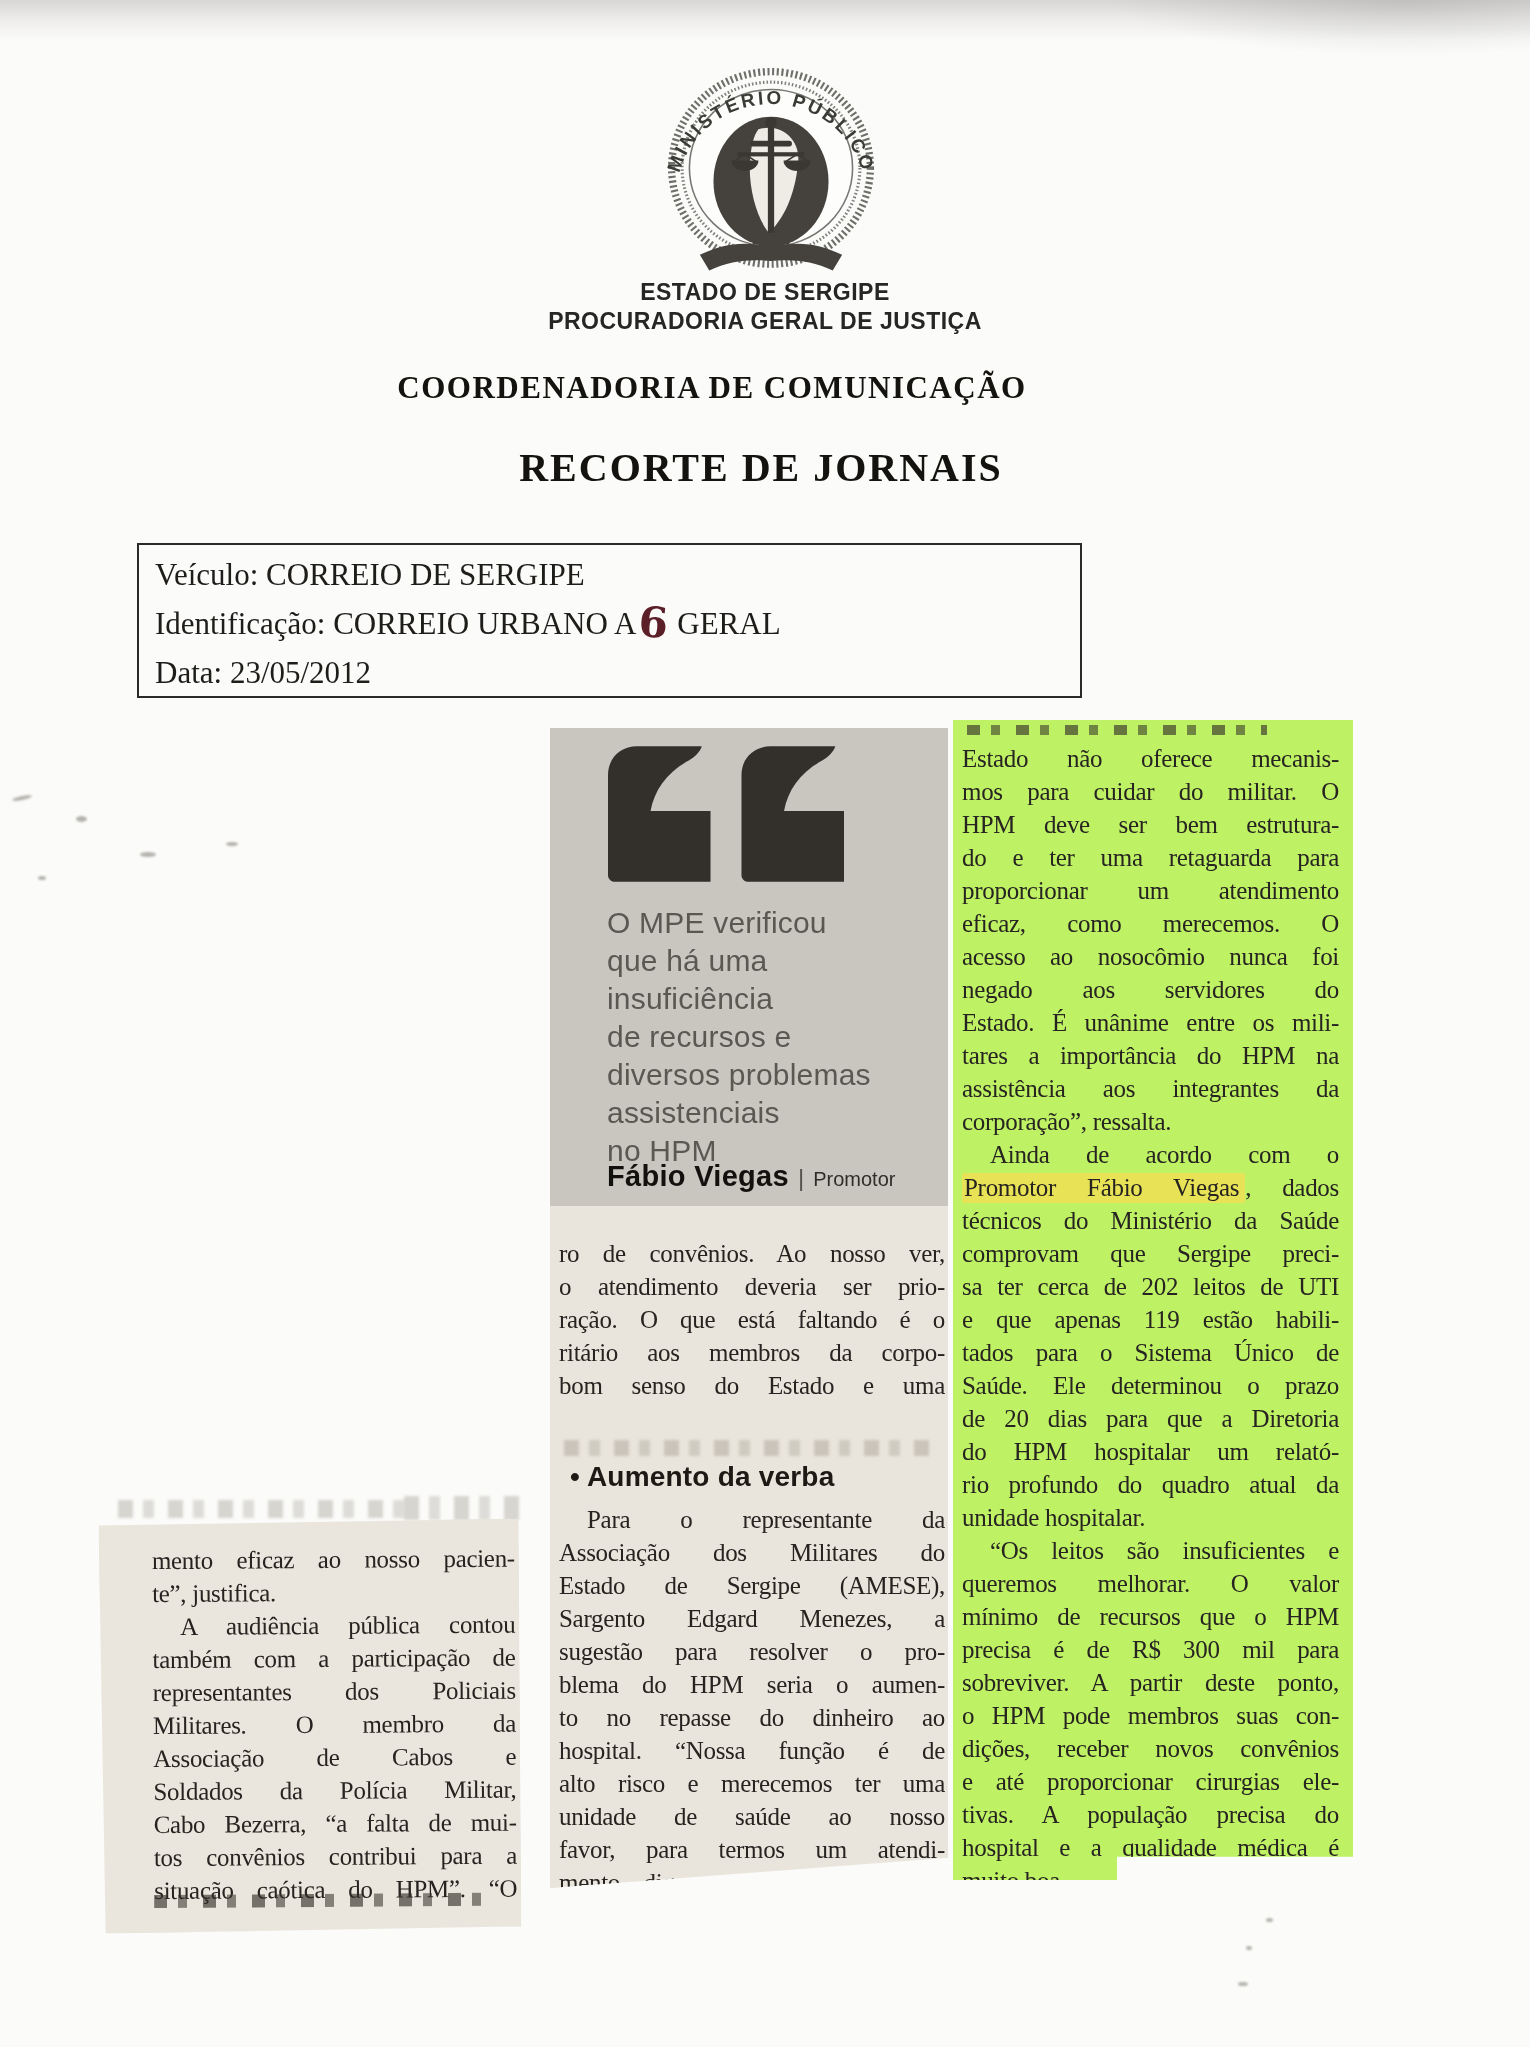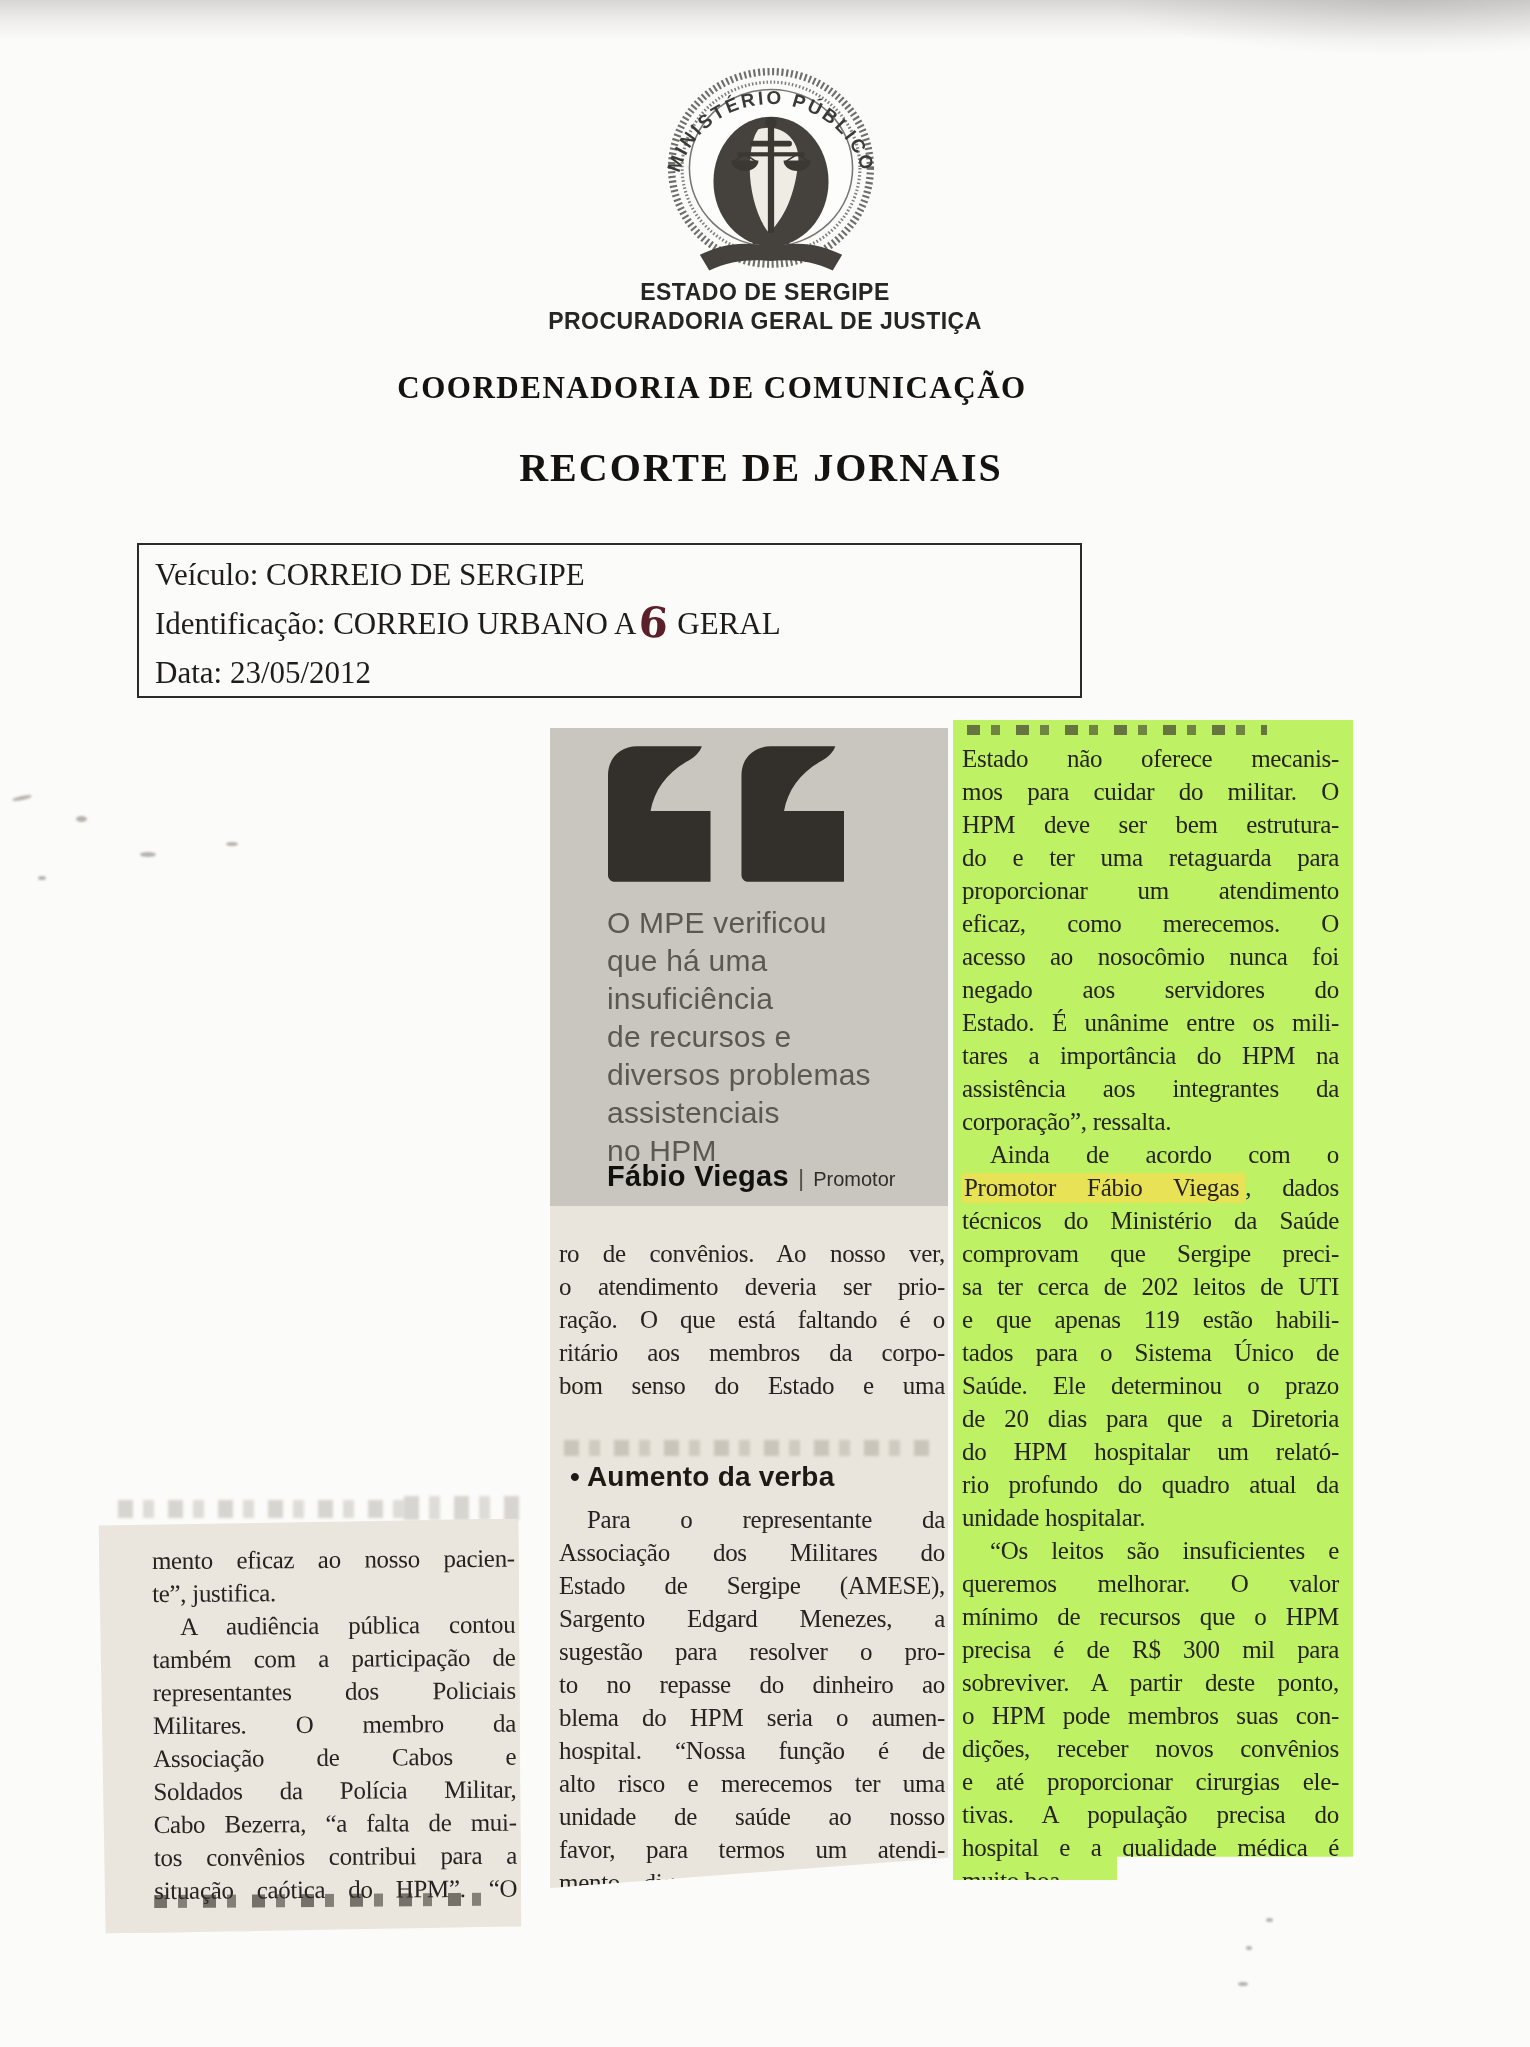--- a/index.html
+++ b/index.html
@@ -177,22 +177,22 @@
         <div class="tl just">bom senso do Estado e uma</div>
       </div>
     <div class="ghost" style="left:14px;top:712px;width:366px;height:16px"></div>
     <div class="subhead">• Aumento da verba</div>
     <div class="col" id="col-mid-b">
         <div class="tl just ind">Para o representante da</div>
         <div class="tl just">Associação dos Militares do</div>
         <div class="tl just">Estado de Sergipe (AMESE),</div>
         <div class="tl just">Sargento Edgard Menezes, a</div>
         <div class="tl just">sugestão para resolver o pro-</div>
+        <div class="tl just">blema do HPM seria o aumen-</div>
         <div class="tl just">to no repasse do dinheiro ao</div>
-        <div class="tl just">blema do HPM seria o aumen-</div>
         <div class="tl just">hospital. “Nossa função é de</div>
         <div class="tl just">alto risco e merecemos ter uma</div>
         <div class="tl just">unidade de saúde ao nosso</div>
         <div class="tl just">favor, para termos um atendi-</div>
         <div class="tl just">mento digno e de qualidade. O</div>
       </div>
   </div>
 
   <div class="clip clip-right">
     <div class="cutline" style="left:14px;top:5px;width:300px;height:10px"></div>

